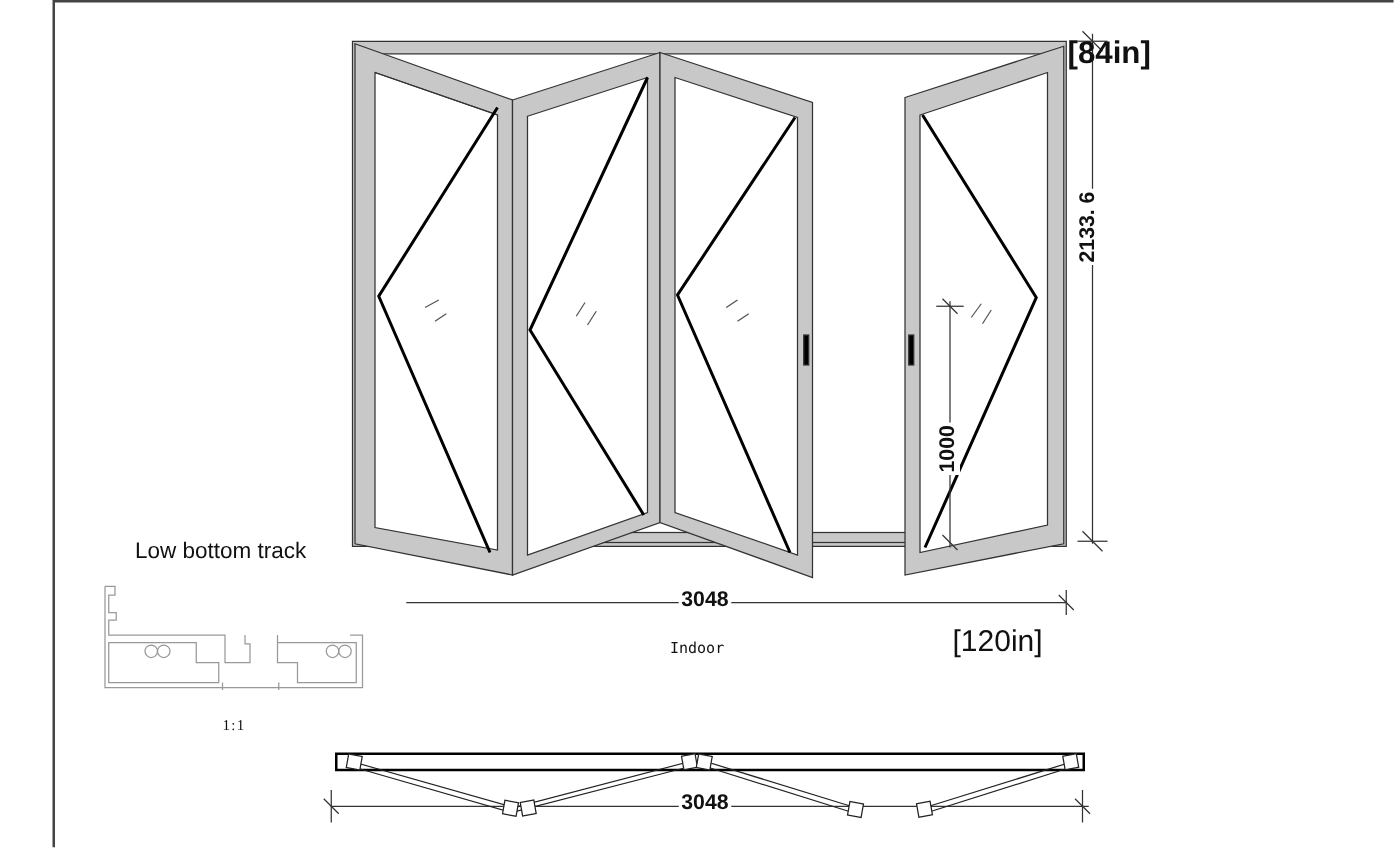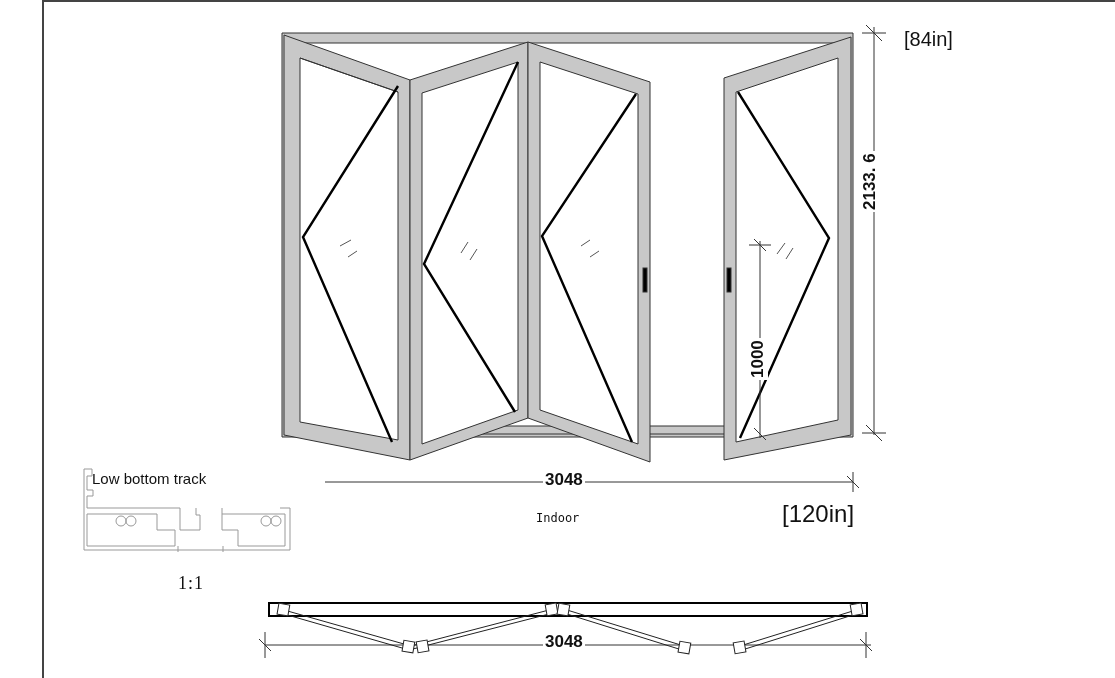--- a/index.html
+++ b/index.html
@@ -1,23 +1,23 @@
 <!DOCTYPE html>
 <html><head>
 <meta charset="utf-8">
 <style>
   html, body { margin: 0; padding: 0; background: #ffffff; }
   body { width: 1115px; height: 678px; position: relative; overflow: hidden; font-family: "Liberation Sans", sans-serif; }
   .sheet { position: absolute; left: 0; top: 0; width: 1115px; height: 678px; background: #ffffff; }
   svg { position: absolute; left: 0; top: 0; }
   .lbl { position: absolute; color: #111; font-family: "Liberation Sans", sans-serif; white-space: nowrap; }
-  .dim-top-in { left: 904px; top: 28px; font-size: 20px; }
-  .dim-bottom-in { left: 762px; top: 500px; font-size: 24px; margin-left: 20px; }
-  .track-title { left: 92px; top: 430px; font-size: 15px; margin-top: 40px; }
-  .scale-lbl { left: 178px; top: 573px; font-size: 18px; font-family: "Liberation Serif", serif; letter-spacing: 1px; }
+  .dim-top-in { left: 854px; top: 28px; font-size: 25px; font-weight: bold; }
+  .dim-bottom-in { left: 762px; top: 500px; font-size: 24px; }
+  .track-title { left: 108px; top: 430px; font-size: 18px; }
+  .scale-lbl { left: 178px; top: 573px; font-size: 12px; font-family: "Liberation Serif", serif; letter-spacing: 1px; }
   .indoor-lbl { left: 536px; top: 511px; font-size: 12px; font-family: "DejaVu Sans Mono", monospace; }
   .dim-3048-a { left: 543px; top: 470px; font-size: 17px; font-weight: bold; background:#fff; padding: 0 2px; }
   .dim-3048-b { left: 543px; top: 632px; font-size: 17px; font-weight: bold; background:#fff; padding: 0 2px; }
   .dim-height { left: 860px; top: 212px; font-size: 17px; font-weight: bold; transform: rotate(-90deg); transform-origin: left top; background:#fff; padding: 0 2px; }
   .dim-handle { left: 748px; top: 380px; font-size: 17px; font-weight: bold; transform: rotate(-90deg); transform-origin: left top; background:#fff; padding: 0 2px; }
 </style>
 </head>
 <body>
 
 <div class="sheet">

